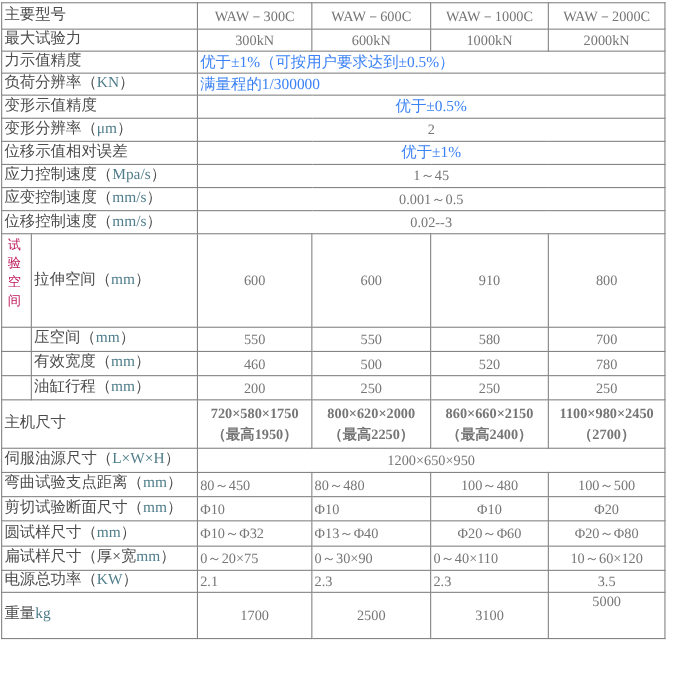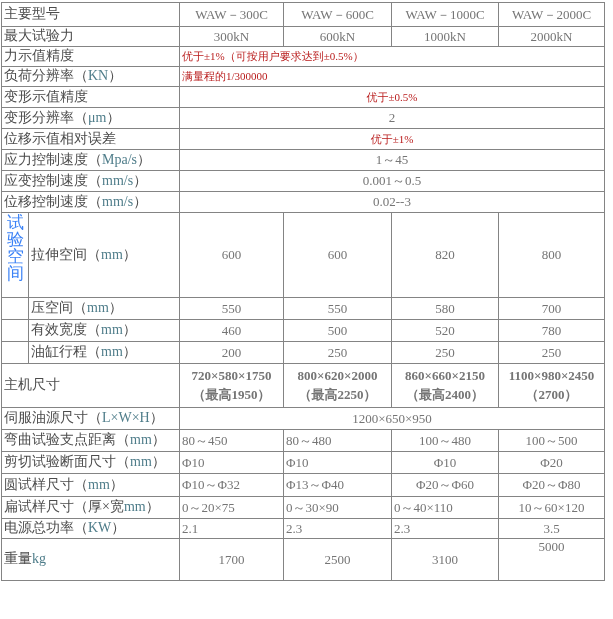--- a/index.html
+++ b/index.html
@@ -5,22 +5,22 @@
   html,body{margin:0;padding:0;background:#ffffff;}
   body{width:613px;height:619px;overflow:hidden;
        font-family:"Liberation Serif","DejaVu Serif",serif;}
   table.spec{border-collapse:collapse;table-layout:fixed;
              margin:2px 0 0 1px;width:603px;}
   td{border:1px solid #848484;padding:0 2px;overflow:hidden;vertical-align:middle;}
   .lbl{font-size:14px;color:#4c4c4c;text-align:left;line-height:1.3;}
   .unit{color:#4f7d8a;text-align:right;}
   .val{font-size:13px;color:#757575;text-align:center;}
   .left{text-align:left;}
-  .dark{color:#b91c1c;font-size:11px;margin-top:23px;}
-  .vgroup{font-size:17px;color:#3b82f6;vertical-align:top;line-height:17px;
+  .dark{color:#3b82f6;font-size:14px;margin-top:23px;}
+  .vgroup{font-size:12px;color:#be185d;vertical-align:top;line-height:17px;
           padding:1px 2px 0 5px;word-break:break-all;font-family:Liberation Serif, serif;}
   .top{vertical-align:top;margin-top:12px;}
   .twoline div{line-height:1.45;font-weight:bold;}
 </style>
 </head>
 <body>
 
 <table class="spec">
   <colgroup>
     <col style="width:27px">
@@ -87,21 +87,21 @@
   <tr style="height:21px">
     <td class="lbl" colspan="2"><span>位移控制速度（</span><span class="unit">mm/s</span><span>）</span></td>
     <td class="val" colspan="4">0.02--3</td>
   </tr>
 
   <tr style="height:85px">
     <td class="vgroup">试验空间</td>
     <td class="lbl"><span>拉伸空间（</span><span class="unit">mm</span><span>）</span></td>
     <td class="val">600</td>
     <td class="val">600</td>
-    <td class="val">820</td>
+    <td class="val">910</td>
     <td class="val">800</td>
   </tr>
 
   <tr style="height:22px">
     <td></td>
     <td class="lbl"><span>压空间（</span><span class="unit">mm</span><span>）</span></td>
     <td class="val">550</td>
     <td class="val">550</td>
     <td class="val">580</td>
     <td class="val">700</td>

